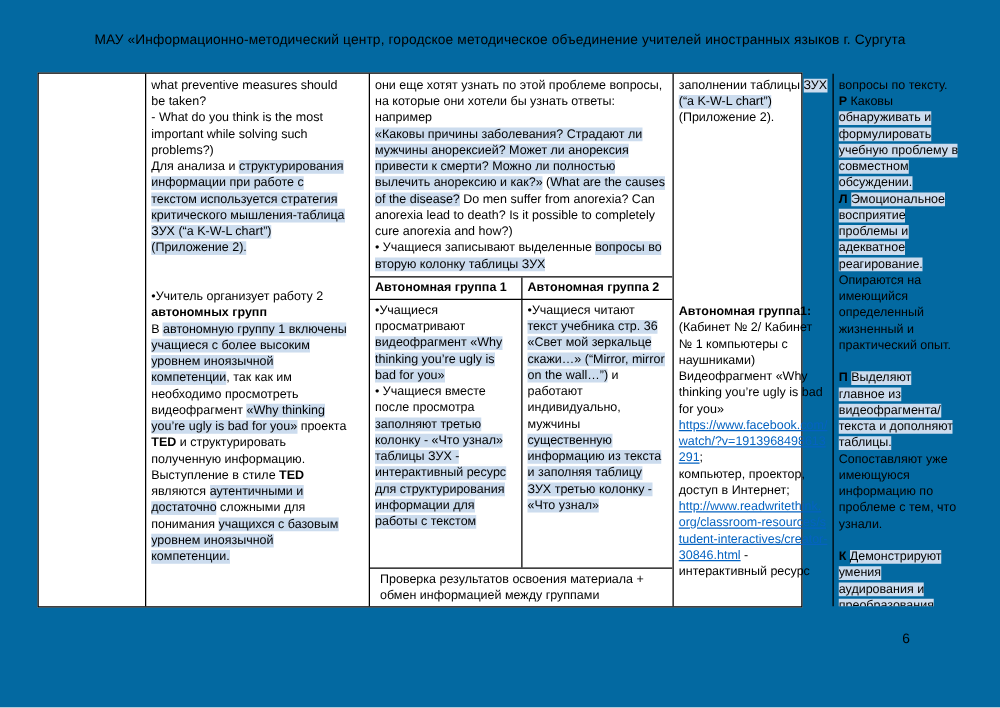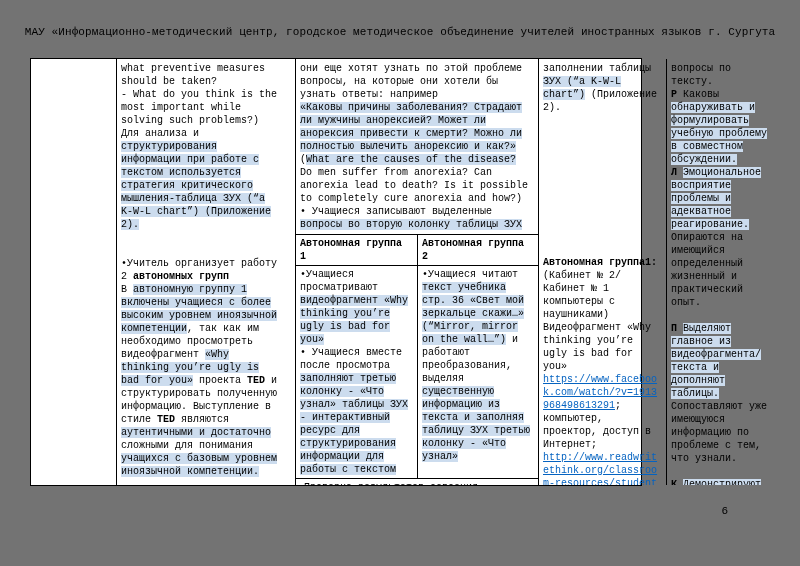--- a/index.html
+++ b/index.html
@@ -1,18 +1,18 @@
 <!DOCTYPE html>
 <html><head>
 <meta charset="utf-8">
 <style>
   html,body{margin:0;padding:0;background:#e8e8e8;}
   .sheet{
-    position:relative;width:800px;height:566px;margin:0 auto;background:#737373;
-    font-family:Liberation Mono, monospace;color:#000;overflow:hidden;
+    position:relative;width:800px;height:566px;margin:0 auto;background:#0369a1;
+    font-family:Liberation Sans, sans-serif;color:#000;overflow:hidden;
   }
   .doc-header{
     padding-top:26px;text-align:center;font-size:11px;letter-spacing:0.1px;
   }
   .main-table{
     margin:20px 0 0 30px;width:612px;height:428px;box-sizing:border-box;
     display:grid;grid-template-columns:85px 167px 255px 128px 105px;
     border:1px solid #000;background:#fff;
   }
   .cell{box-sizing:border-box;font-size:10px;line-height:13px;overflow:hidden;}
@@ -65,21 +65,21 @@
         </div>
 
       <div class="nested-table">
         <div class="n-cell n-head">Автономная группа 1</div>
         <div class="n-cell n-head right">Автономная группа 2</div>
         <div class="n-cell">
             <div class="para"><span>•Учащиеся просматривают </span><span class="hl">видеофрагмент «Why thinking you’re ugly is bad for you»</span></div>
             <div class="para"><span>• Учащиеся вместе после просмотра </span><span class="hl">заполняют третью колонку - «Что узнал» таблицы ЗУХ - интерактивный ресурс для структурирования информации для работы с текстом</span></div>
           </div>
         <div class="n-cell right">
-            <div class="para"><span>•Учащиеся читают </span><span class="hl">текст учебника стр. 36 «Свет мой зеркальце скажи…» (“Mirror, mirror on the wall…”)</span><span> и работают преобразования, выделяя </span><span class="hl">существенную информацию из текста и заполняя таблицу ЗУХ третью колонку - «Что узнал»</span></div>
+            <div class="para"><span>•Учащиеся читают </span><span class="hl">текст учебника стр. 36 «Свет мой зеркальце скажи…» (“Mirror, mirror on the wall…”)</span><span> и работают индивидуально, мужчины </span><span class="hl">существенную информацию из текста и заполняя таблицу ЗУХ третью колонку - «Что узнал»</span></div>
           </div>
         <div class="n-cell n-footer">
             <div class="para"><span>Проверка результатов освоения материала + обмен информацией между группами</span></div>
           </div>
       </div>
     </div>
 
     <div class="cell pad">
         <div class="para"><span>заполнении таблицы </span><span class="hl">ЗУХ (“a K-W-L chart”)</span><span> (Приложение 2).</span></div>
         <div class="para gap-lg"><span class="b">Автономная группа1:</span></div>

